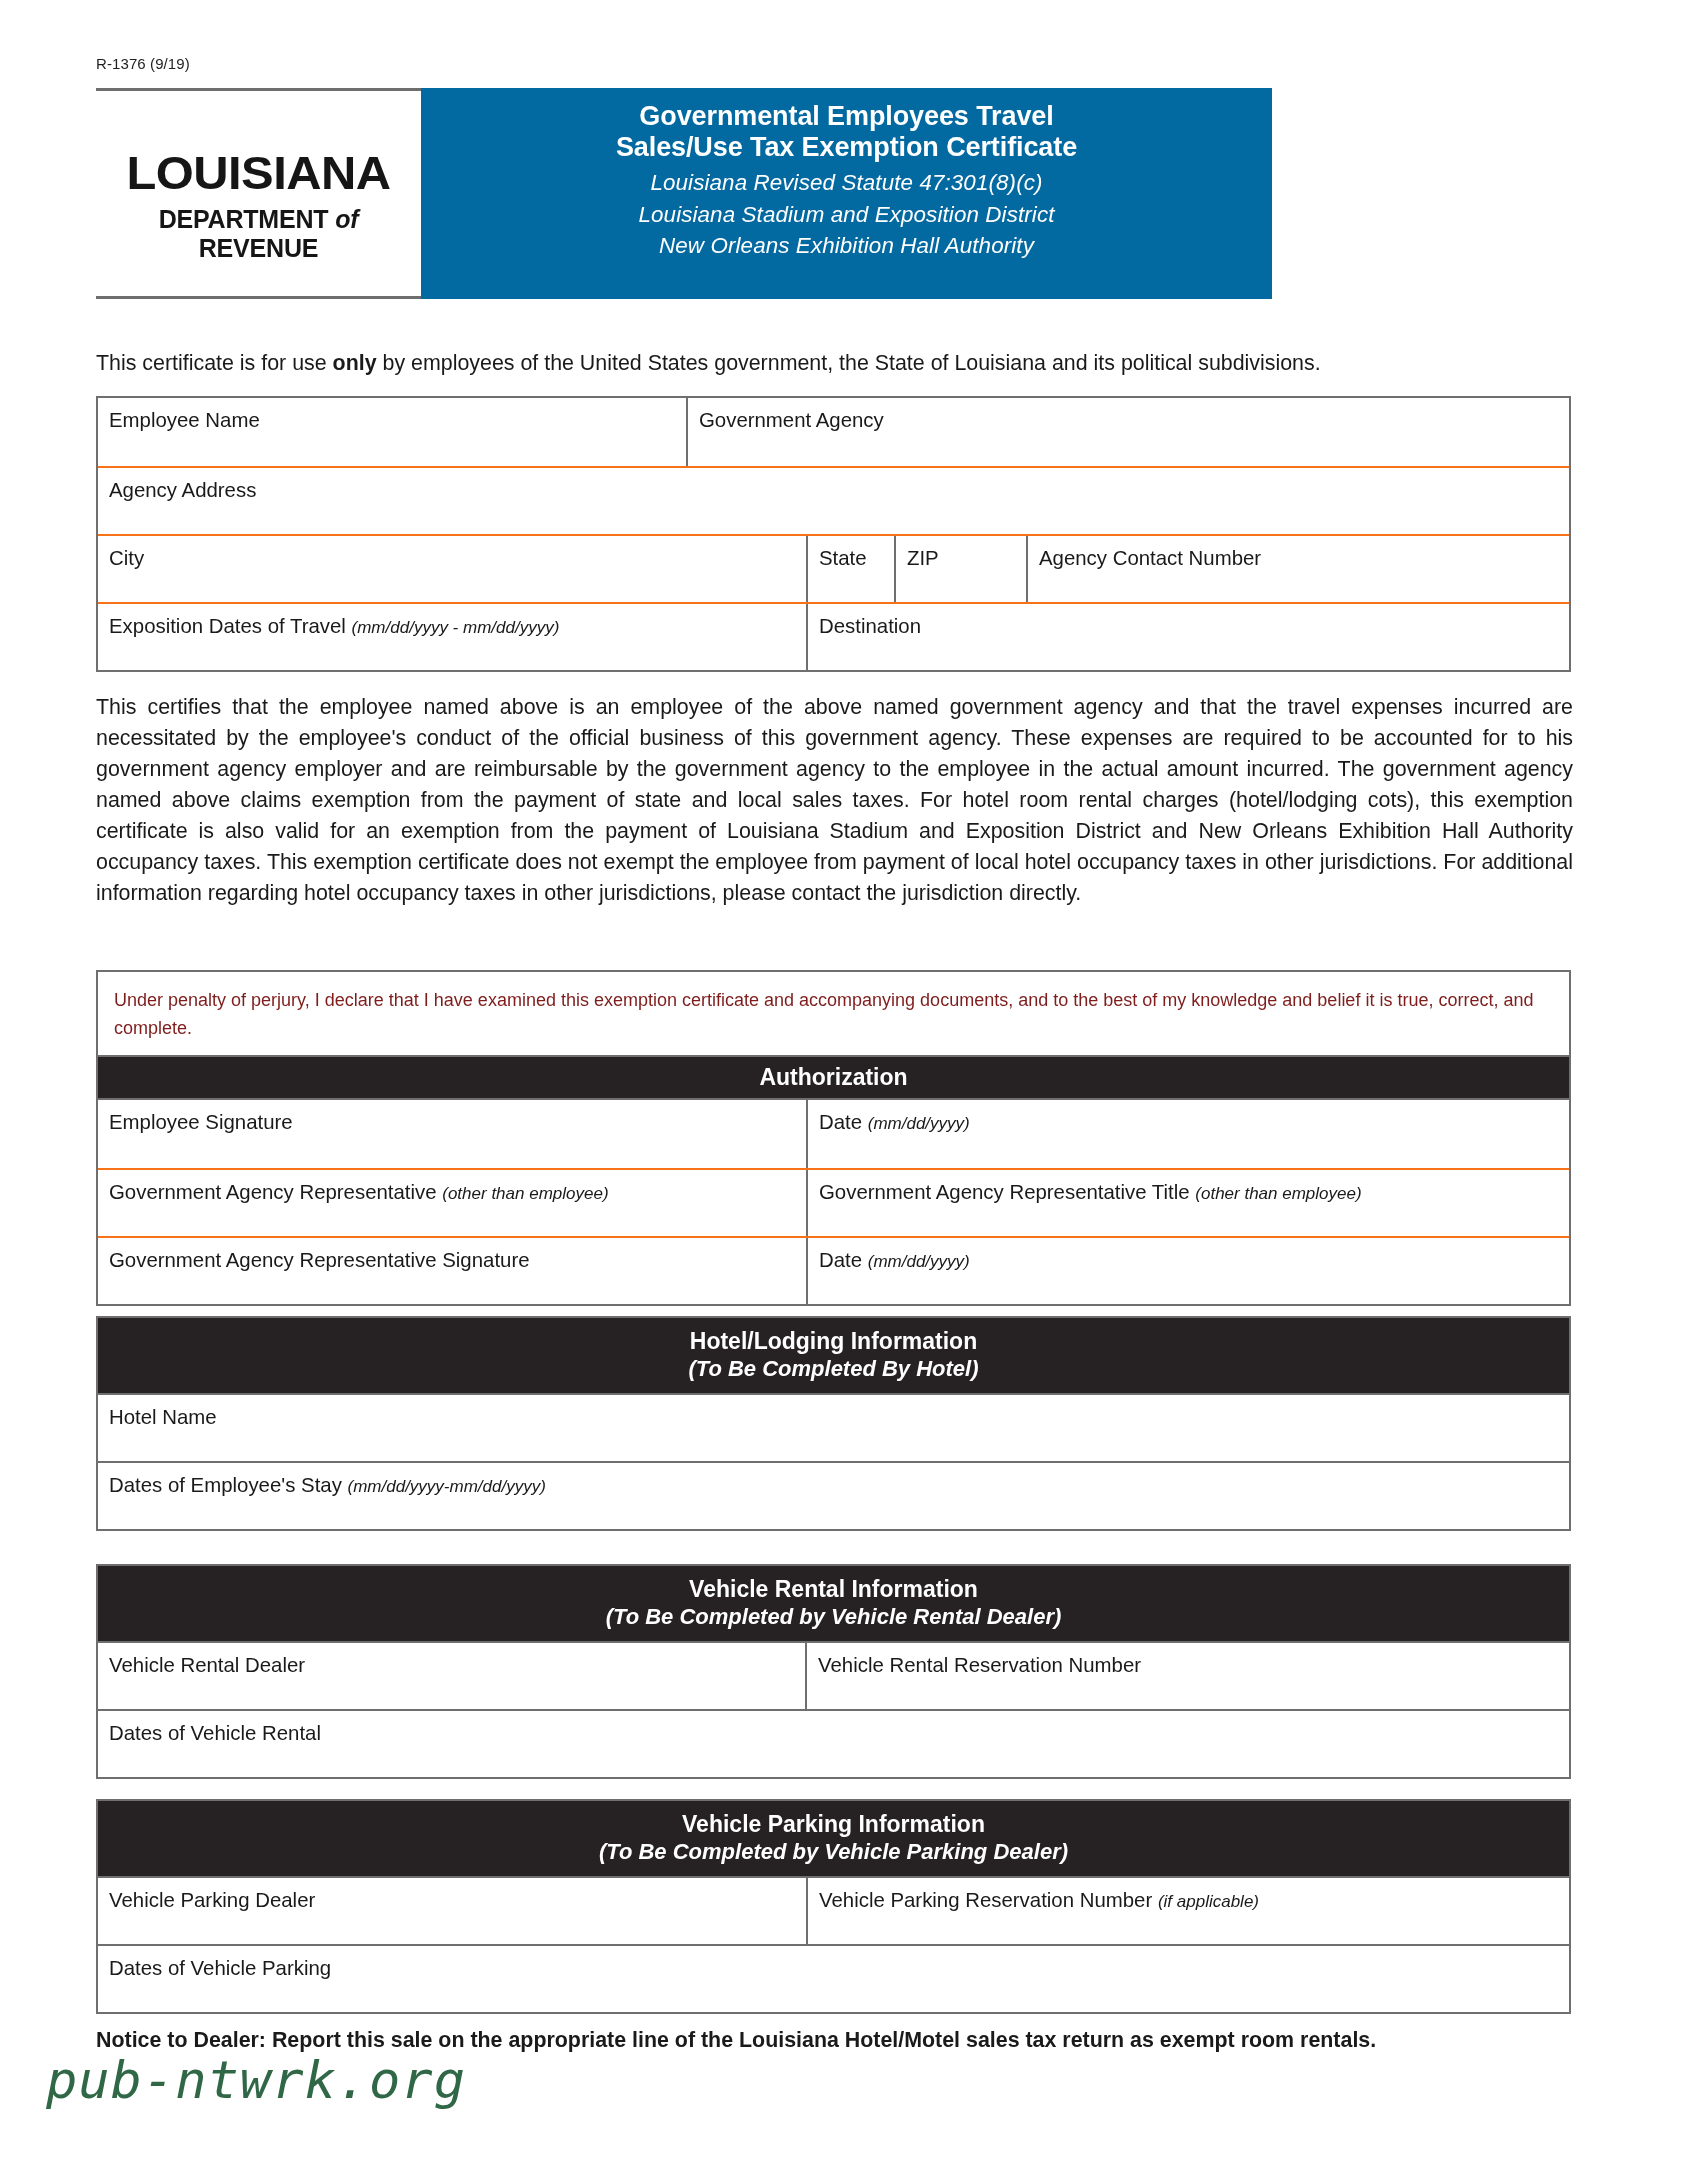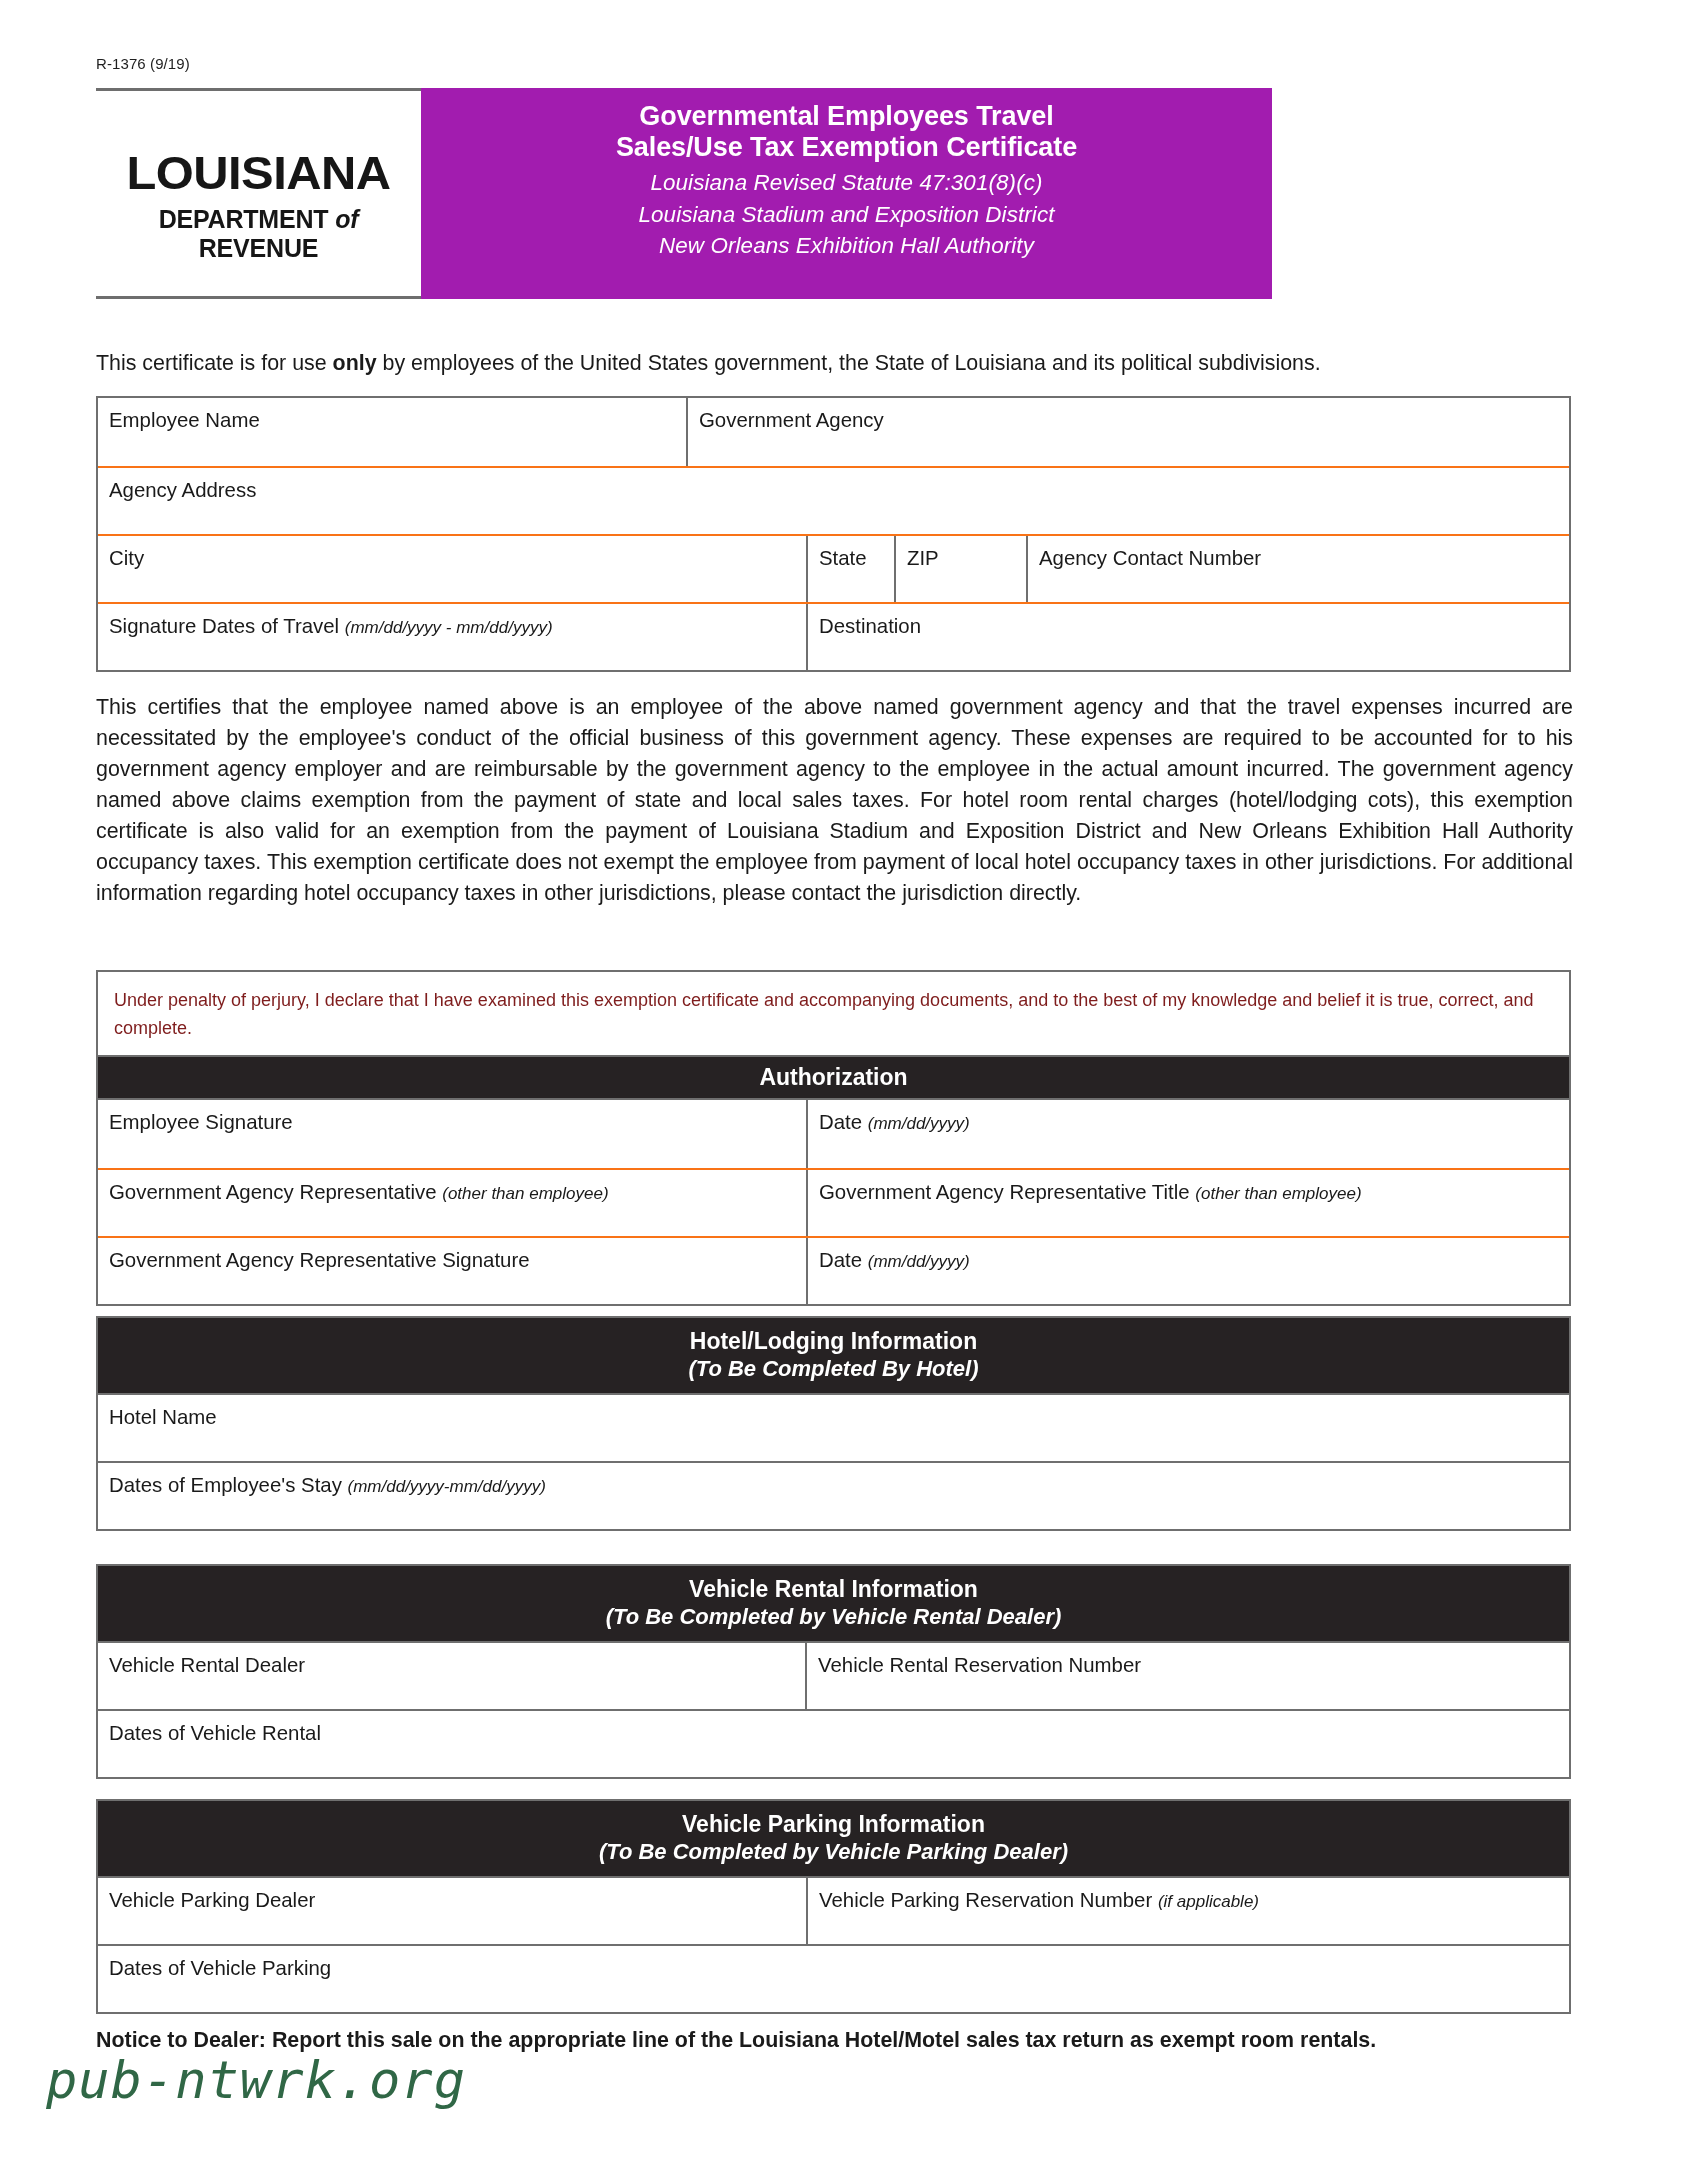--- a/index.html
+++ b/index.html
@@ -82,21 +82,21 @@
     font-style: italic;
     font-weight: bold;
   }
 
   .title-band {
     position: absolute;
     left: 325px;
     top: 0;
     width: 851px;
     height: 211px;
-    background: #a21caf;
+    background: #0369a1;
     color: #ffffff;
     box-sizing: border-box;
     padding-top: 14px;
     text-align: center;
   }
   .title-line-1,
   .title-line-2 {
     font-size: 27px;
     font-weight: bold;
     line-height: 1.08;
@@ -272,21 +272,21 @@
     <div class="row">
       <div class="cell" style="width:1471px"><span>Agency Address</span></div>
     </div>
     <div class="row">
       <div class="cell" style="width:708px"><span>City</span></div>
       <div class="cell" style="width:88px"><span>State</span></div>
       <div class="cell" style="width:132px"><span>ZIP</span></div>
       <div class="cell" style="width:542px"><span>Agency Contact Number</span></div>
     </div>
     <div class="row">
-      <div class="cell" style="width:708px"><span>Signature Dates of Travel</span> <span class="hint">(mm/dd/yyyy - mm/dd/yyyy)</span></div>
+      <div class="cell" style="width:708px"><span>Exposition Dates of Travel</span> <span class="hint">(mm/dd/yyyy - mm/dd/yyyy)</span></div>
       <div class="cell" style="width:762px"><span>Destination</span></div>
     </div>
   </div>
 
   <div class="body-para">This certifies that the employee named above is an employee of the above named government agency and that the travel expenses incurred are necessitated by the employee's conduct of the official business of this government agency. These expenses are required to be accounted for to his government agency employer and are reimbursable by the government agency to the employee in the actual amount incurred. The government agency named above claims exemption from the payment of state and local sales taxes. For hotel room rental charges (hotel/lodging cots), this exemption certificate is also valid for an exemption from the payment of Louisiana Stadium and Exposition District and New Orleans Exhibition Hall Authority occupancy taxes. This exemption certificate does not exempt the employee from payment of local hotel occupancy taxes in other jurisdictions. For additional information regarding hotel occupancy taxes in other jurisdictions, please contact the jurisdiction directly.</div>
 
   <div class="tbl" id="auth-table">
     <div class="perjury">Under penalty of perjury, I declare that I have examined this exemption certificate and accompanying documents, and to the best of my knowledge and belief it is true, correct, and complete.</div>
     <div class="band">Authorization</div>
     <div class="row" style="border-top:none">

